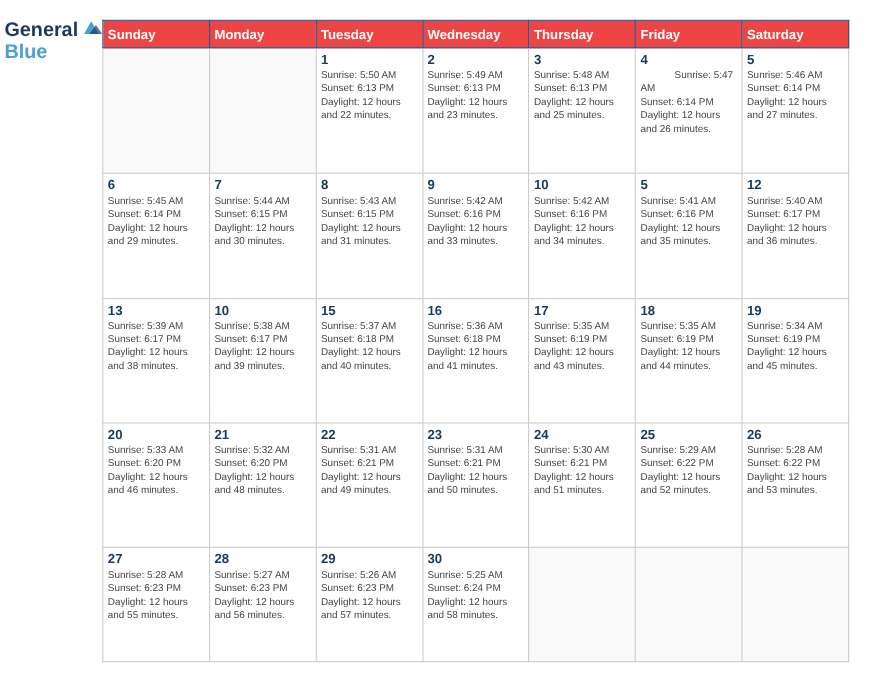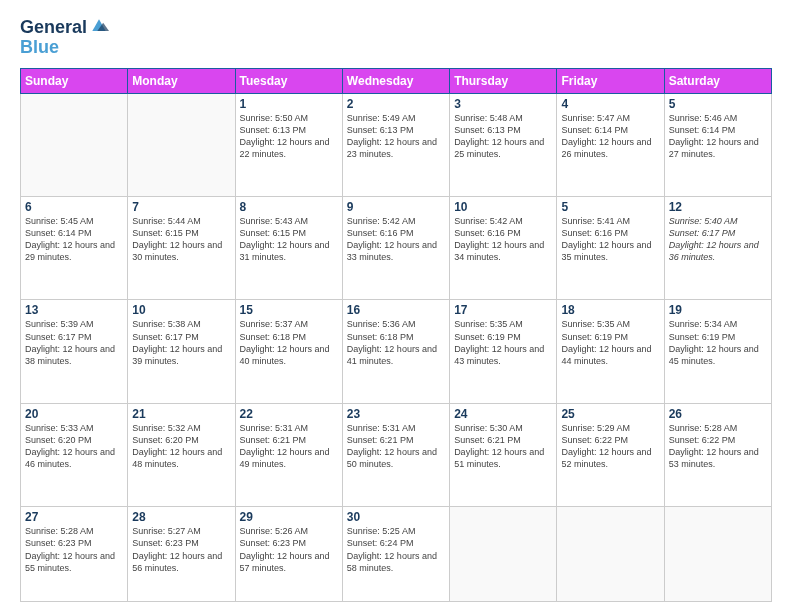--- a/index.html
+++ b/index.html
@@ -6,23 +6,22 @@
     body {
       font-family: Arial, sans-serif;
       background: #fff;
       width: 792px;
       height: 612px;
       overflow: hidden;
     }
     .page {
       width: 792px;
       height: 612px;
-      padding: 18px 20px 10px 20px;
+      padding: 18px 20px 10px 4px;
       display: flex;
-      flex-direction: column;
     }
     .header {
       display: flex;
       justify-content: space-between;
       align-items: flex-start;
       margin-bottom: 10px;
     }
     .logo {
       display: flex;
       align-items: center;
@@ -54,21 +53,21 @@
       font-size: 15px;
       color: #333;
     }
     .calendar {
       flex: 1;
       border-collapse: collapse;
       width: 100%;
       table-layout: fixed;
     }
     .calendar th {
-      background: #d946ef;
+      background: #ef4444;
       color: #fff;
       font-size: 12px;
       font-weight: bold;
       padding: 5px 4px;
       text-align: left;
       border: 1px solid #1a5ca0;
     }
     .calendar td {
       border: 1px solid #ccc;
       vertical-align: top;
@@ -140,21 +139,21 @@
           <td class="empty"></td>
           <td><span class="day-number">1</span><span class="day-info" style="white-space: pre-line;">Sunrise: 5:50 AM
 Sunset: 6:13 PM
 Daylight: 12 hours and 22 minutes.</span></td>
           <td><span class="day-number">2</span><span class="day-info" style="white-space: pre-line;">Sunrise: 5:49 AM
 Sunset: 6:13 PM
 Daylight: 12 hours and 23 minutes.</span></td>
           <td><span class="day-number">3</span><span class="day-info" style="white-space: pre-line;">Sunrise: 5:48 AM
 Sunset: 6:13 PM
 Daylight: 12 hours and 25 minutes.</span></td>
-          <td><span class="day-number">4</span><span class="day-info" style="white-space: pre-line;">Sunrise: 5:47 AM
+          <td><span class="day-number">4</span><span class="day-info" style="white-space: pre-line; margin-left: 31px;">Sunrise: 5:47 AM
 Sunset: 6:14 PM
 Daylight: 12 hours and 26 minutes.</span></td>
           <td><span class="day-number">5</span><span class="day-info" style="white-space: pre-line;">Sunrise: 5:46 AM
 Sunset: 6:14 PM
 Daylight: 12 hours and 27 minutes.</span></td>
         </tr>
         <tr>
           <td><span class="day-number">6</span><span class="day-info" style="white-space: pre-line;">Sunrise: 5:45 AM
 Sunset: 6:14 PM
 Daylight: 12 hours and 29 minutes.</span></td>
@@ -166,21 +165,21 @@
 Daylight: 12 hours and 31 minutes.</span></td>
           <td><span class="day-number">9</span><span class="day-info" style="white-space: pre-line;">Sunrise: 5:42 AM
 Sunset: 6:16 PM
 Daylight: 12 hours and 33 minutes.</span></td>
           <td><span class="day-number">10</span><span class="day-info" style="white-space: pre-line;">Sunrise: 5:42 AM
 Sunset: 6:16 PM
 Daylight: 12 hours and 34 minutes.</span></td>
           <td><span class="day-number">5</span><span class="day-info" style="white-space: pre-line; margin-top: 20px;">Sunrise: 5:41 AM
 Sunset: 6:16 PM
 Daylight: 12 hours and 35 minutes.</span></td>
-          <td><span class="day-number">12</span><span class="day-info" style="white-space: pre-line; font-style: italic;">Sunrise: 5:40 AM
+          <td><span class="day-number">12</span><span class="day-info" style="white-space: pre-line;">Sunrise: 5:40 AM
 Sunset: 6:17 PM
 Daylight: 12 hours and 36 minutes.</span></td>
         </tr>
         <tr>
           <td><span class="day-number">13</span><span class="day-info" style="white-space: pre-line;">Sunrise: 5:39 AM
 Sunset: 6:17 PM
 Daylight: 12 hours and 38 minutes.</span></td>
           <td><span class="day-number">10</span><span class="day-info" style="white-space: pre-line;">Sunrise: 5:38 AM
 Sunset: 6:17 PM
 Daylight: 12 hours and 39 minutes.</span></td>

